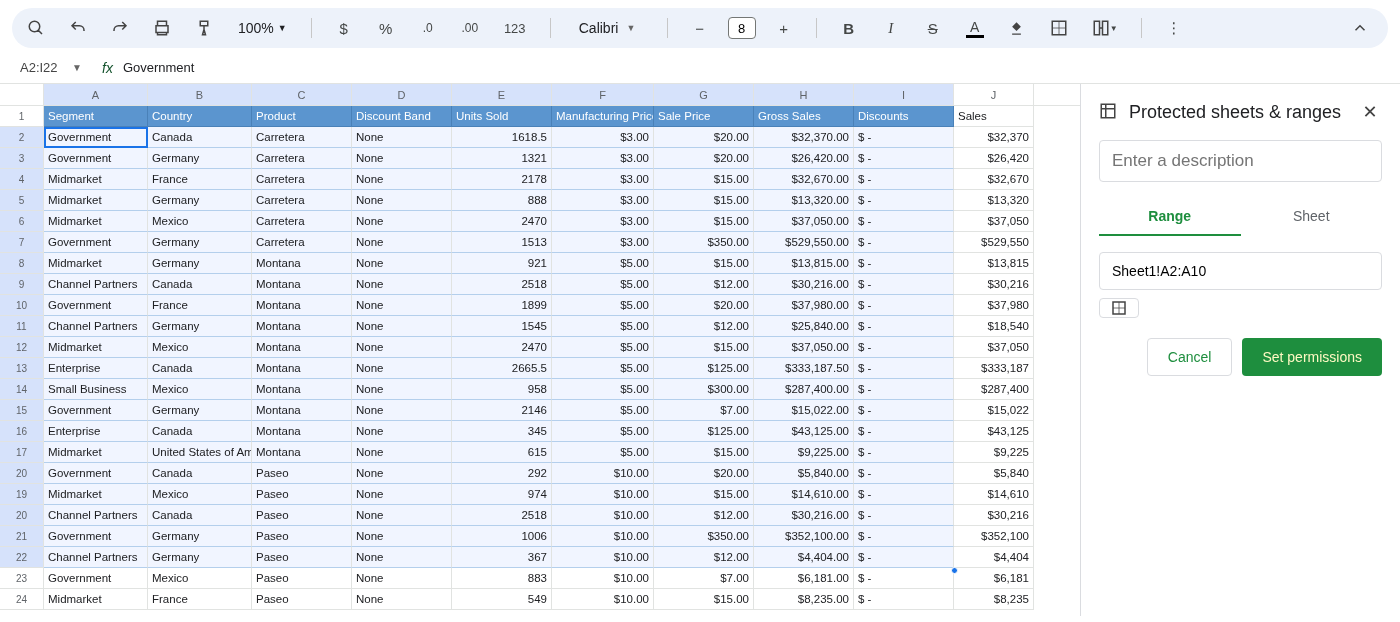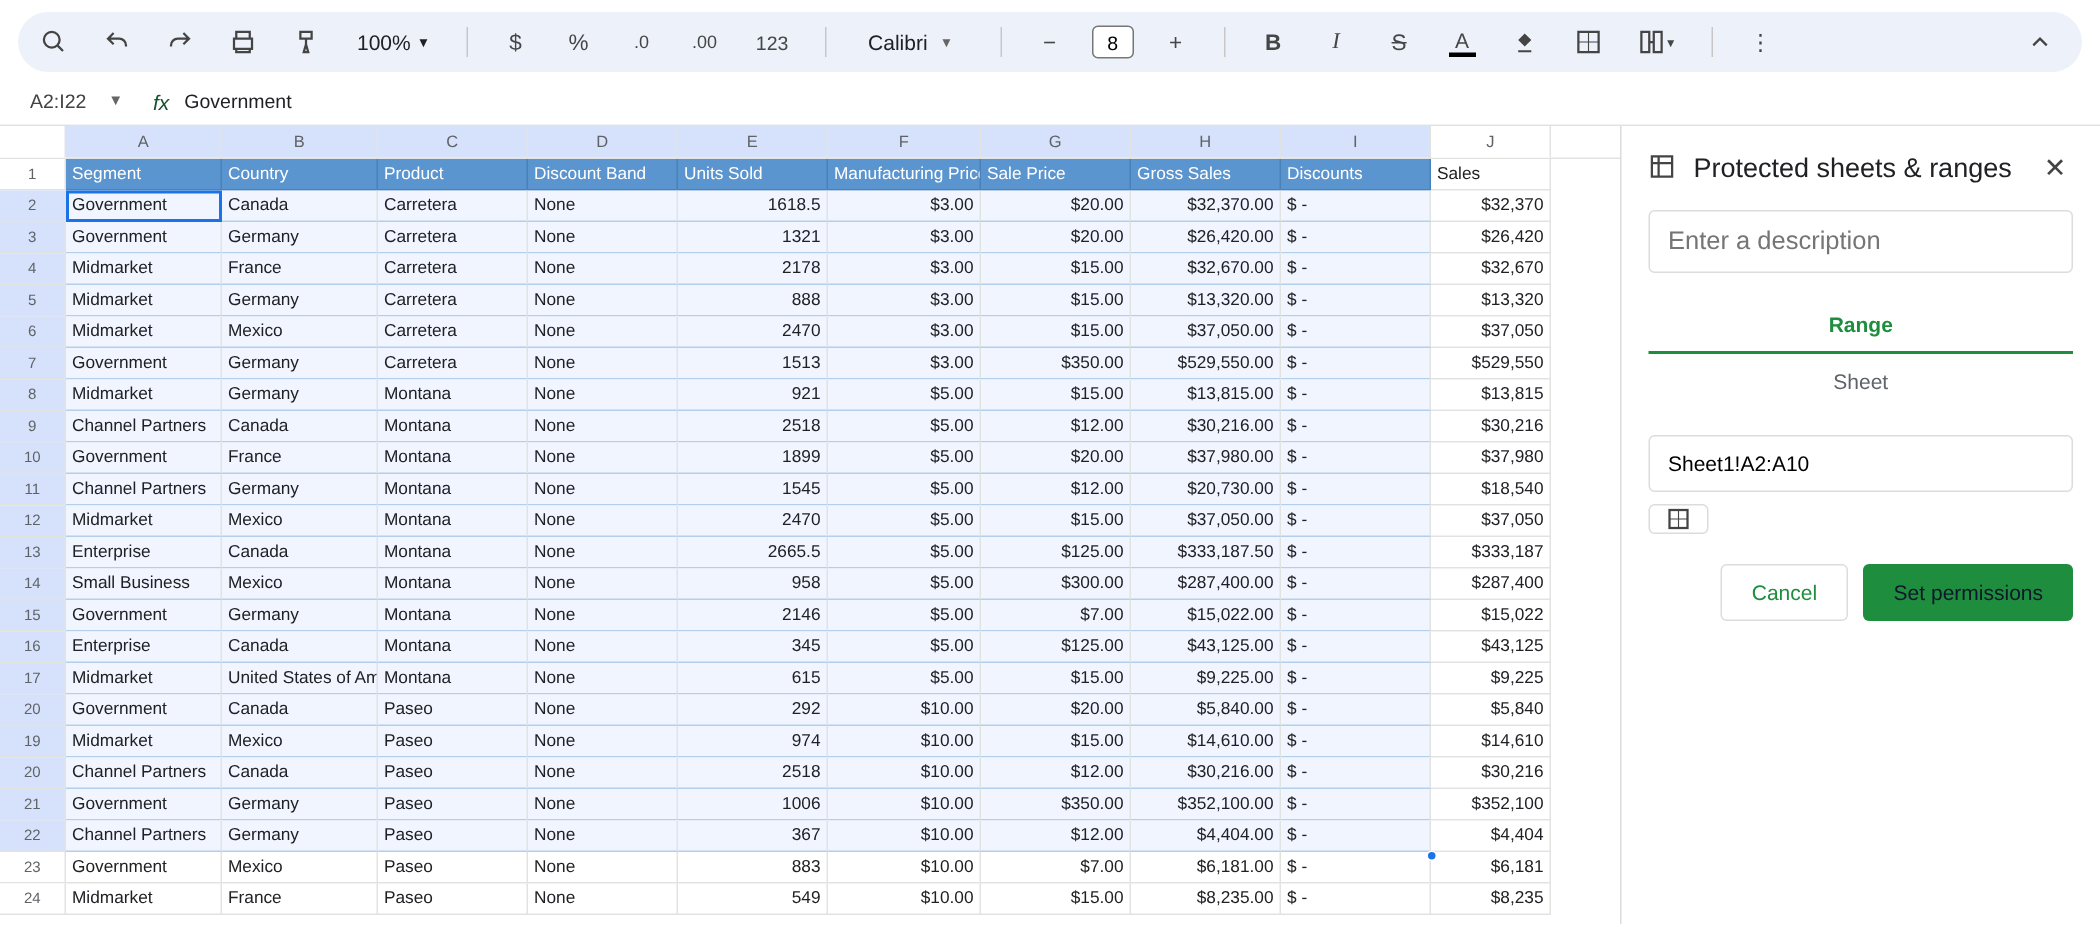--- a/index.html
+++ b/index.html
@@ -43,29 +43,29 @@
 .cell.sel { background: #f1f5ff; border-bottom: 1px solid rgba(91,149,207,0.4); }
 .cell.num { text-align: right; }
 .cell.active { outline: 2px solid #1a73e8; outline-offset: -2px; }
 
 
 .sp-header { display: flex; align-items: center; gap: 12px; padding: 16px 18px; }
 .sp-header .title { font-size: 18px; color: #202124; flex: 1; }
 .sp-header .close { width: 24px; height: 24px; border: none; background: transparent; cursor: pointer; font-size: 18px; color: #444; }
 .sp-body { padding: 0 18px; }
 .desc-input { width: 100%; border: 1px solid #dadce0; border-radius: 4px; padding: 10px 12px; font-size: 17px; color: #5f6368; margin-bottom: 16px; }
-.tabs { display: flex; margin-bottom: 16px; flex-direction: column; }
+.tabs { display: flex; margin-bottom: 16px; }
 .tab { flex: 1; text-align: center; padding: 10px 0; font-size: 14px; color: #5f6368; cursor: pointer; border-bottom: 2px solid transparent; }
 .tab.active { color: #1e8e3e; font-weight: 600; border-bottom: 2px solid #1e8e3e; }
 .range-row { display: flex; gap: 8px; margin-bottom: 20px; flex-direction: column; }
 .range-input { flex: 1; border: 1px solid #dadce0; border-radius: 4px; padding: 10px 12px; font-size: 14px; }
 .range-btn { width: 40px; border: 1px solid #dadce0; border-radius: 4px; background: #fff; display: flex; align-items: center; justify-content: center; cursor: pointer; }
 .actions { display: flex; gap: 10px; justify-content: flex-end; }
 .btn-cancel { border: 1px solid #dadce0; background: #fff; color: #1e8e3e; padding: 10px 20px; border-radius: 4px; font-size: 14px; cursor: pointer; font-weight: 500; }
-.btn-primary { border: none; background: #1e8e3e; color: #0f172a; padding: 10px 20px; border-radius: 4px; font-size: 14px; cursor: pointer; font-weight: 500; }
+.btn-primary { border: none; background: #1e8e3e; color: #fef9c3; padding: 10px 20px; border-radius: 4px; font-size: 14px; cursor: pointer; font-weight: 500; }
 
 
 .cA { width: 104px; } .cB { width: 104px; } .cC { width: 100px; } .cD { width: 100px; }
 .cE { width: 100px; } .cF { width: 102px; } .cG { width: 100px; } .cH { width: 100px; }
 .cI { width: 100px; } .cJ { width: 80px; }
 .handle { position: absolute; width: 7px; height: 7px; background: #1a73e8; border: 1px solid #fff; border-radius: 50%; }
 
 svg { width: 18px; height: 18px; }
 </style>
 </head>
@@ -311,21 +311,21 @@
           </div>
           <div class="row">
             <div class="row-h sel">11</div>
             <div class="cell sel cA">Channel Partners</div>
             <div class="cell sel cB">Germany</div>
             <div class="cell sel cC">Montana</div>
             <div class="cell sel cD">None</div>
             <div class="cell sel num cE">1545</div>
             <div class="cell sel num cF">$5.00</div>
             <div class="cell sel num cG">$12.00</div>
-            <div class="cell sel num cH">$20,730.00</div>
+            <div class="cell sel num cH">$25,840.00</div>
             <div class="cell sel cI">$ -</div>
             <div class="cell num cJ">$18,540</div>
           </div>
           <div class="row">
             <div class="row-h sel">12</div>
             <div class="cell sel cA">Midmarket</div>
             <div class="cell sel cB">Mexico</div>
             <div class="cell sel cC">Montana</div>
             <div class="cell sel cD">None</div>
             <div class="cell sel num cE">2470</div>

